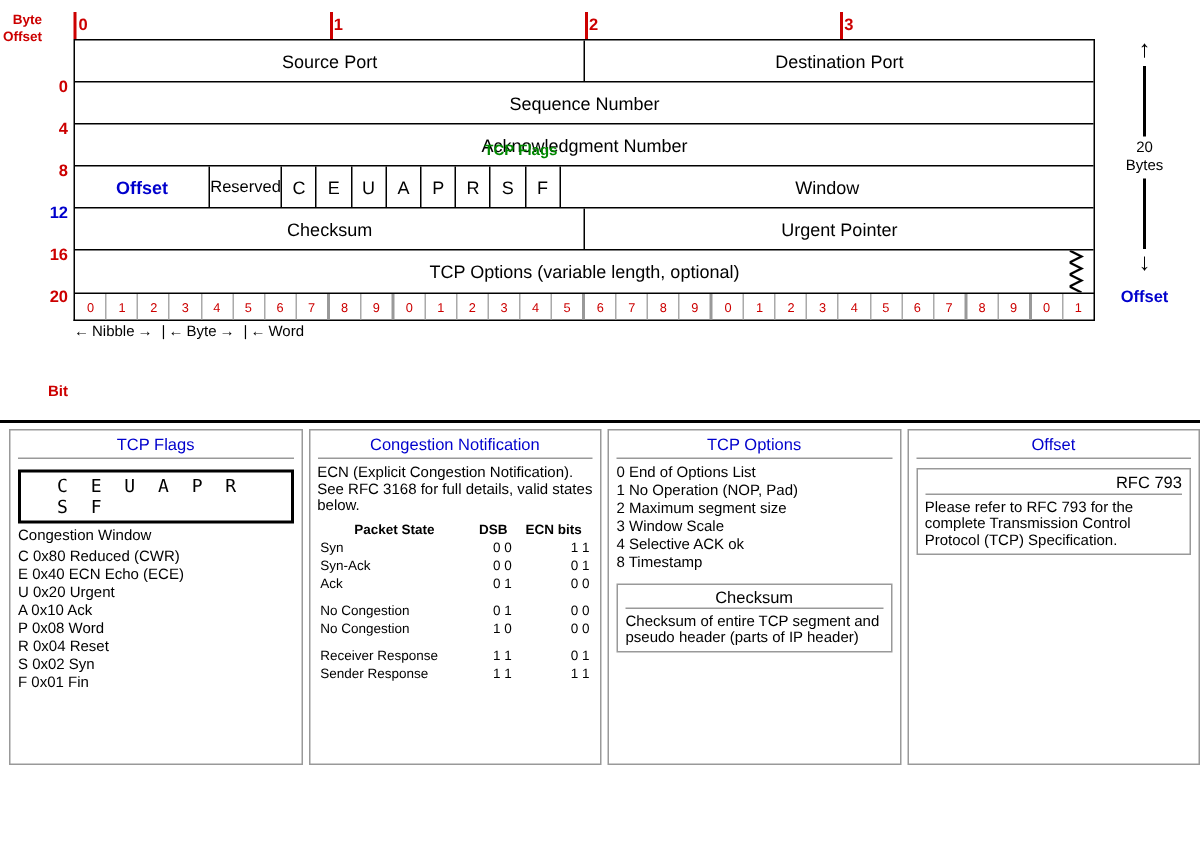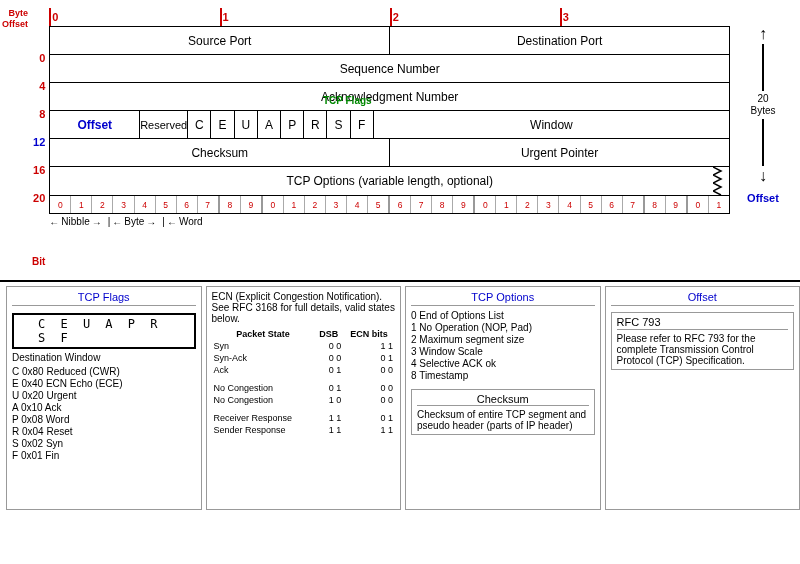--- a/index.html
+++ b/index.html
@@ -190,21 +190,21 @@
       margin: 1px 0;
     }
 
     .rfc-box {
       border: 1.5px solid #999;
       padding: 3px 5px;
       margin-top: 6px;
       font-size: 10px;
     }
     .rfc-box-title {
-      text-align: left;
+      text-align: right;
       font-size: 11px;
       border-bottom: 1px solid #999;
       margin-bottom: 3px;
       padding-bottom: 1px;
     }
 
     .top-bit-row {
       display: flex;
       padding-left: 0;
     }
@@ -362,34 +362,35 @@
       <div style="margin-top:8px; color:#0000cc; font-weight:bold; font-size:11px; text-align:center;">Offset</div>
     </div>
   </div>
 </div>
 
 <div class="bottom-section">
 
   <div class="bottom-panel">
     <div class="panel-title">TCP Flags</div>
     <div class="flags-box">C E U A P R S F</div>
-    <div style="font-size:10px; margin-bottom:2px;">Destination Window</div>
+    <div style="font-size:10px; margin-bottom:2px;">Congestion Window</div>
     <div class="flags-list">
       <div>C  0x80  Reduced (CWR)</div>
       <div>E  0x40  ECN Echo (ECE)</div>
       <div>U  0x20  Urgent</div>
       <div>A  0x10  Ack</div>
       <div>P  0x08  Word</div>
       <div>R  0x04  Reset</div>
       <div>S  0x02  Syn</div>
       <div>F  0x01  Fin</div>
     </div>
   </div>
 
   <div class="bottom-panel">
+    <div class="panel-title">Congestion Notification</div>
     <div style="font-size:10px; margin-bottom:4px;">ECN (Explicit Congestion Notification).  See RFC 3168 for full details, valid states below.</div>
     <table class="congestion-table">
       <thead>
         <tr>
           <th>Packet State</th>
           <th>DSB</th>
           <th>ECN bits</th>
         </tr>
       </thead>
       <tbody>

